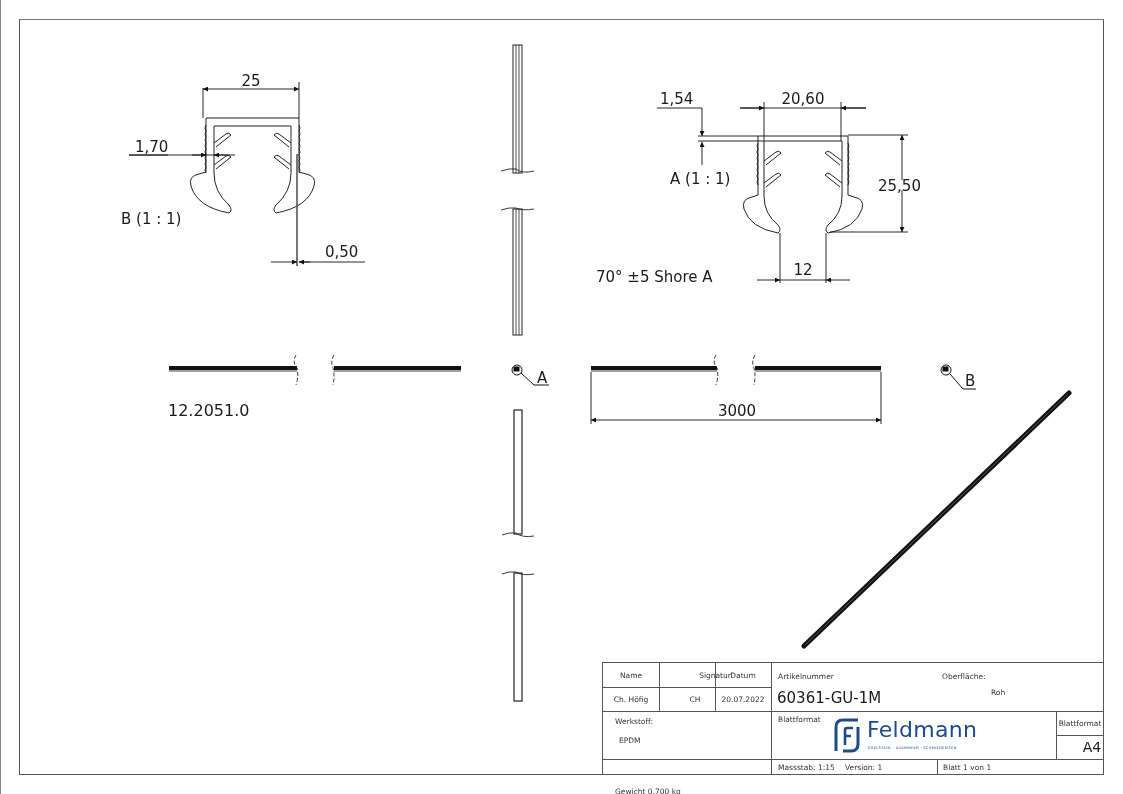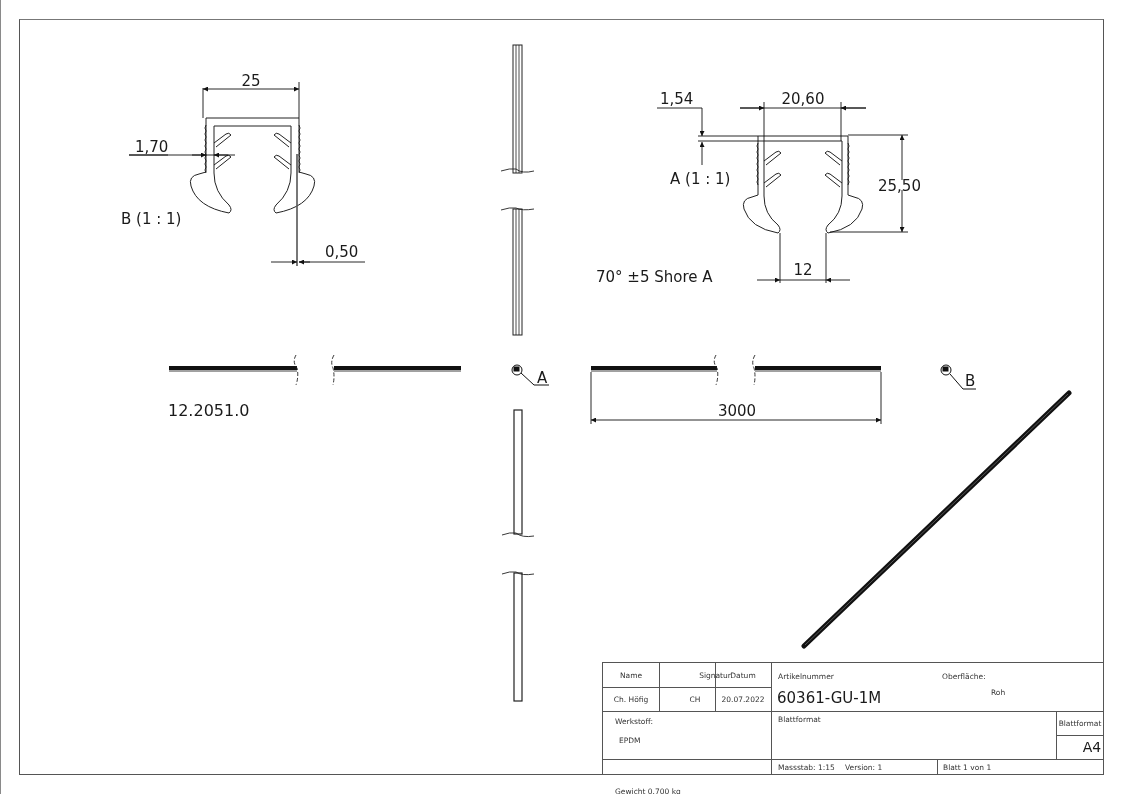--- a/index.html
+++ b/index.html
@@ -191,20 +191,29 @@
 
   <div class="cell" style="left:175px; top:9px;text-align:right;">Artikelnummer</div>
   <div class="cell big" style="left:174px; top:26px;">60361-GU-1M</div>
   <div class="cell" style="left:339px; top:9px;">Oberfläche:</div>
   <div class="cell" style="left:388px; top:9px;margin-top:16px;">Roh</div>
 
   <div class="cell" style="left:12px; top:54px;">Werkstoff:</div>
   <div class="cell" style="left:16px; top:73px;">EPDM</div>
 
   <div class="cell" style="left:175px; top:52px;">Blattformat</div>
+  <div class="cell" style="left:230px; top:54px; width:160px; height:38px;">
+    <svg width="28" height="36" viewBox="0 0 28 36" style="position:absolute; left:0; top:0;">
+      <path d="M3,34 L3,10 Q3,3 10,3 L25,3" stroke="#1f4a8a" stroke-width="3" fill="none"></path>
+      <path d="M10,34 L18,34 Q25,34 25,27 L25,10" stroke="#1f4a8a" stroke-width="3" fill="none"></path>
+      <path d="M12,28 L12,13 Q12,11 14,11 L20,11 M12,19 L18,19" stroke="#1f4a8a" stroke-width="2.6" fill="none"></path>
+    </svg>
+    <div class="logo-text" style="position:absolute; left:34px; top:0px;">Feldmann</div>
+    <div class="logo-sub" style="position:absolute; left:35px; top:29px; white-space:nowrap;">EDELSTAHL · ALUMINIUM · SCHMIEDEEISEN</div>
+  </div>
 
   <div class="cell center" style="left:453px; top:48px; width:48px; height:24px;">Blattformat</div>
   <div class="cell center a4" style="left:453px; top:72px; width:48px; height:24px;padding-left:24px;">A4</div>
 
   <div class="cell" style="left:12px; top:100px;margin-top:24px;">Gewicht 0.700 kg</div>
   <div class="cell" style="left:175px; top:100px;">Massstab: 1:15</div>
   <div class="cell" style="left:242px; top:100px;">Version: 1</div>
   <div class="cell" style="left:340px; top:100px;">Blatt 1 von 1</div>
 </div>
 

